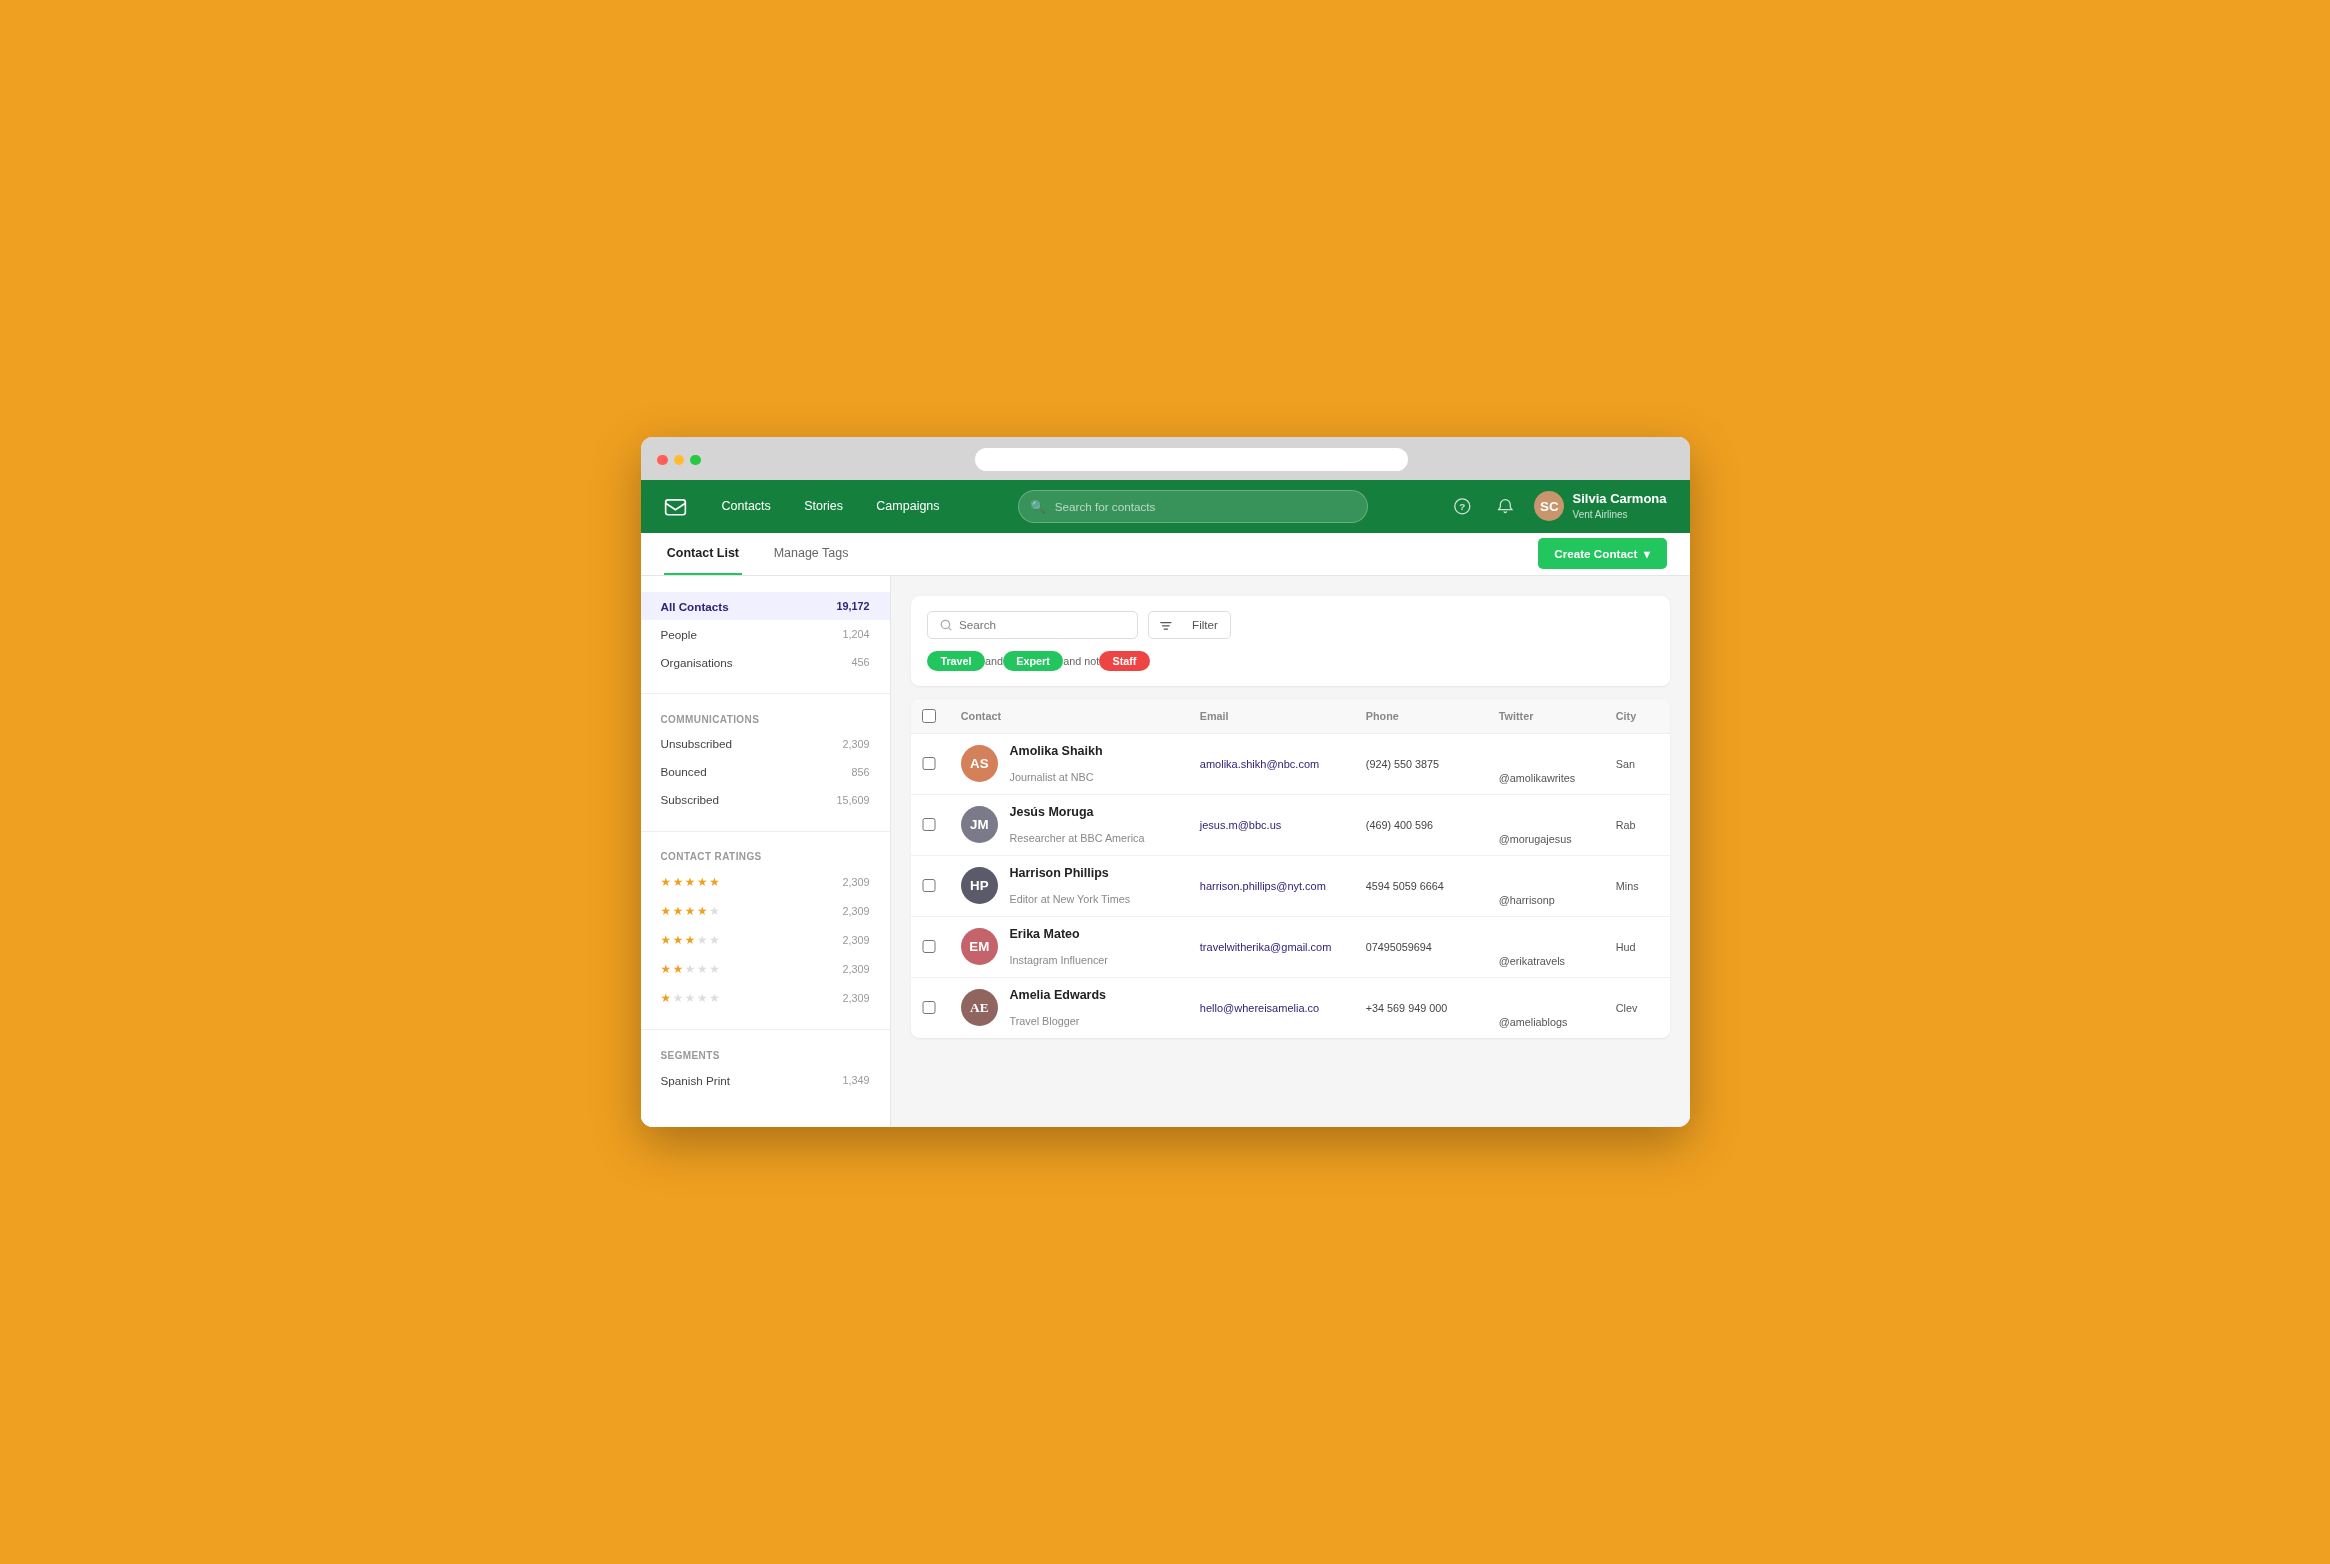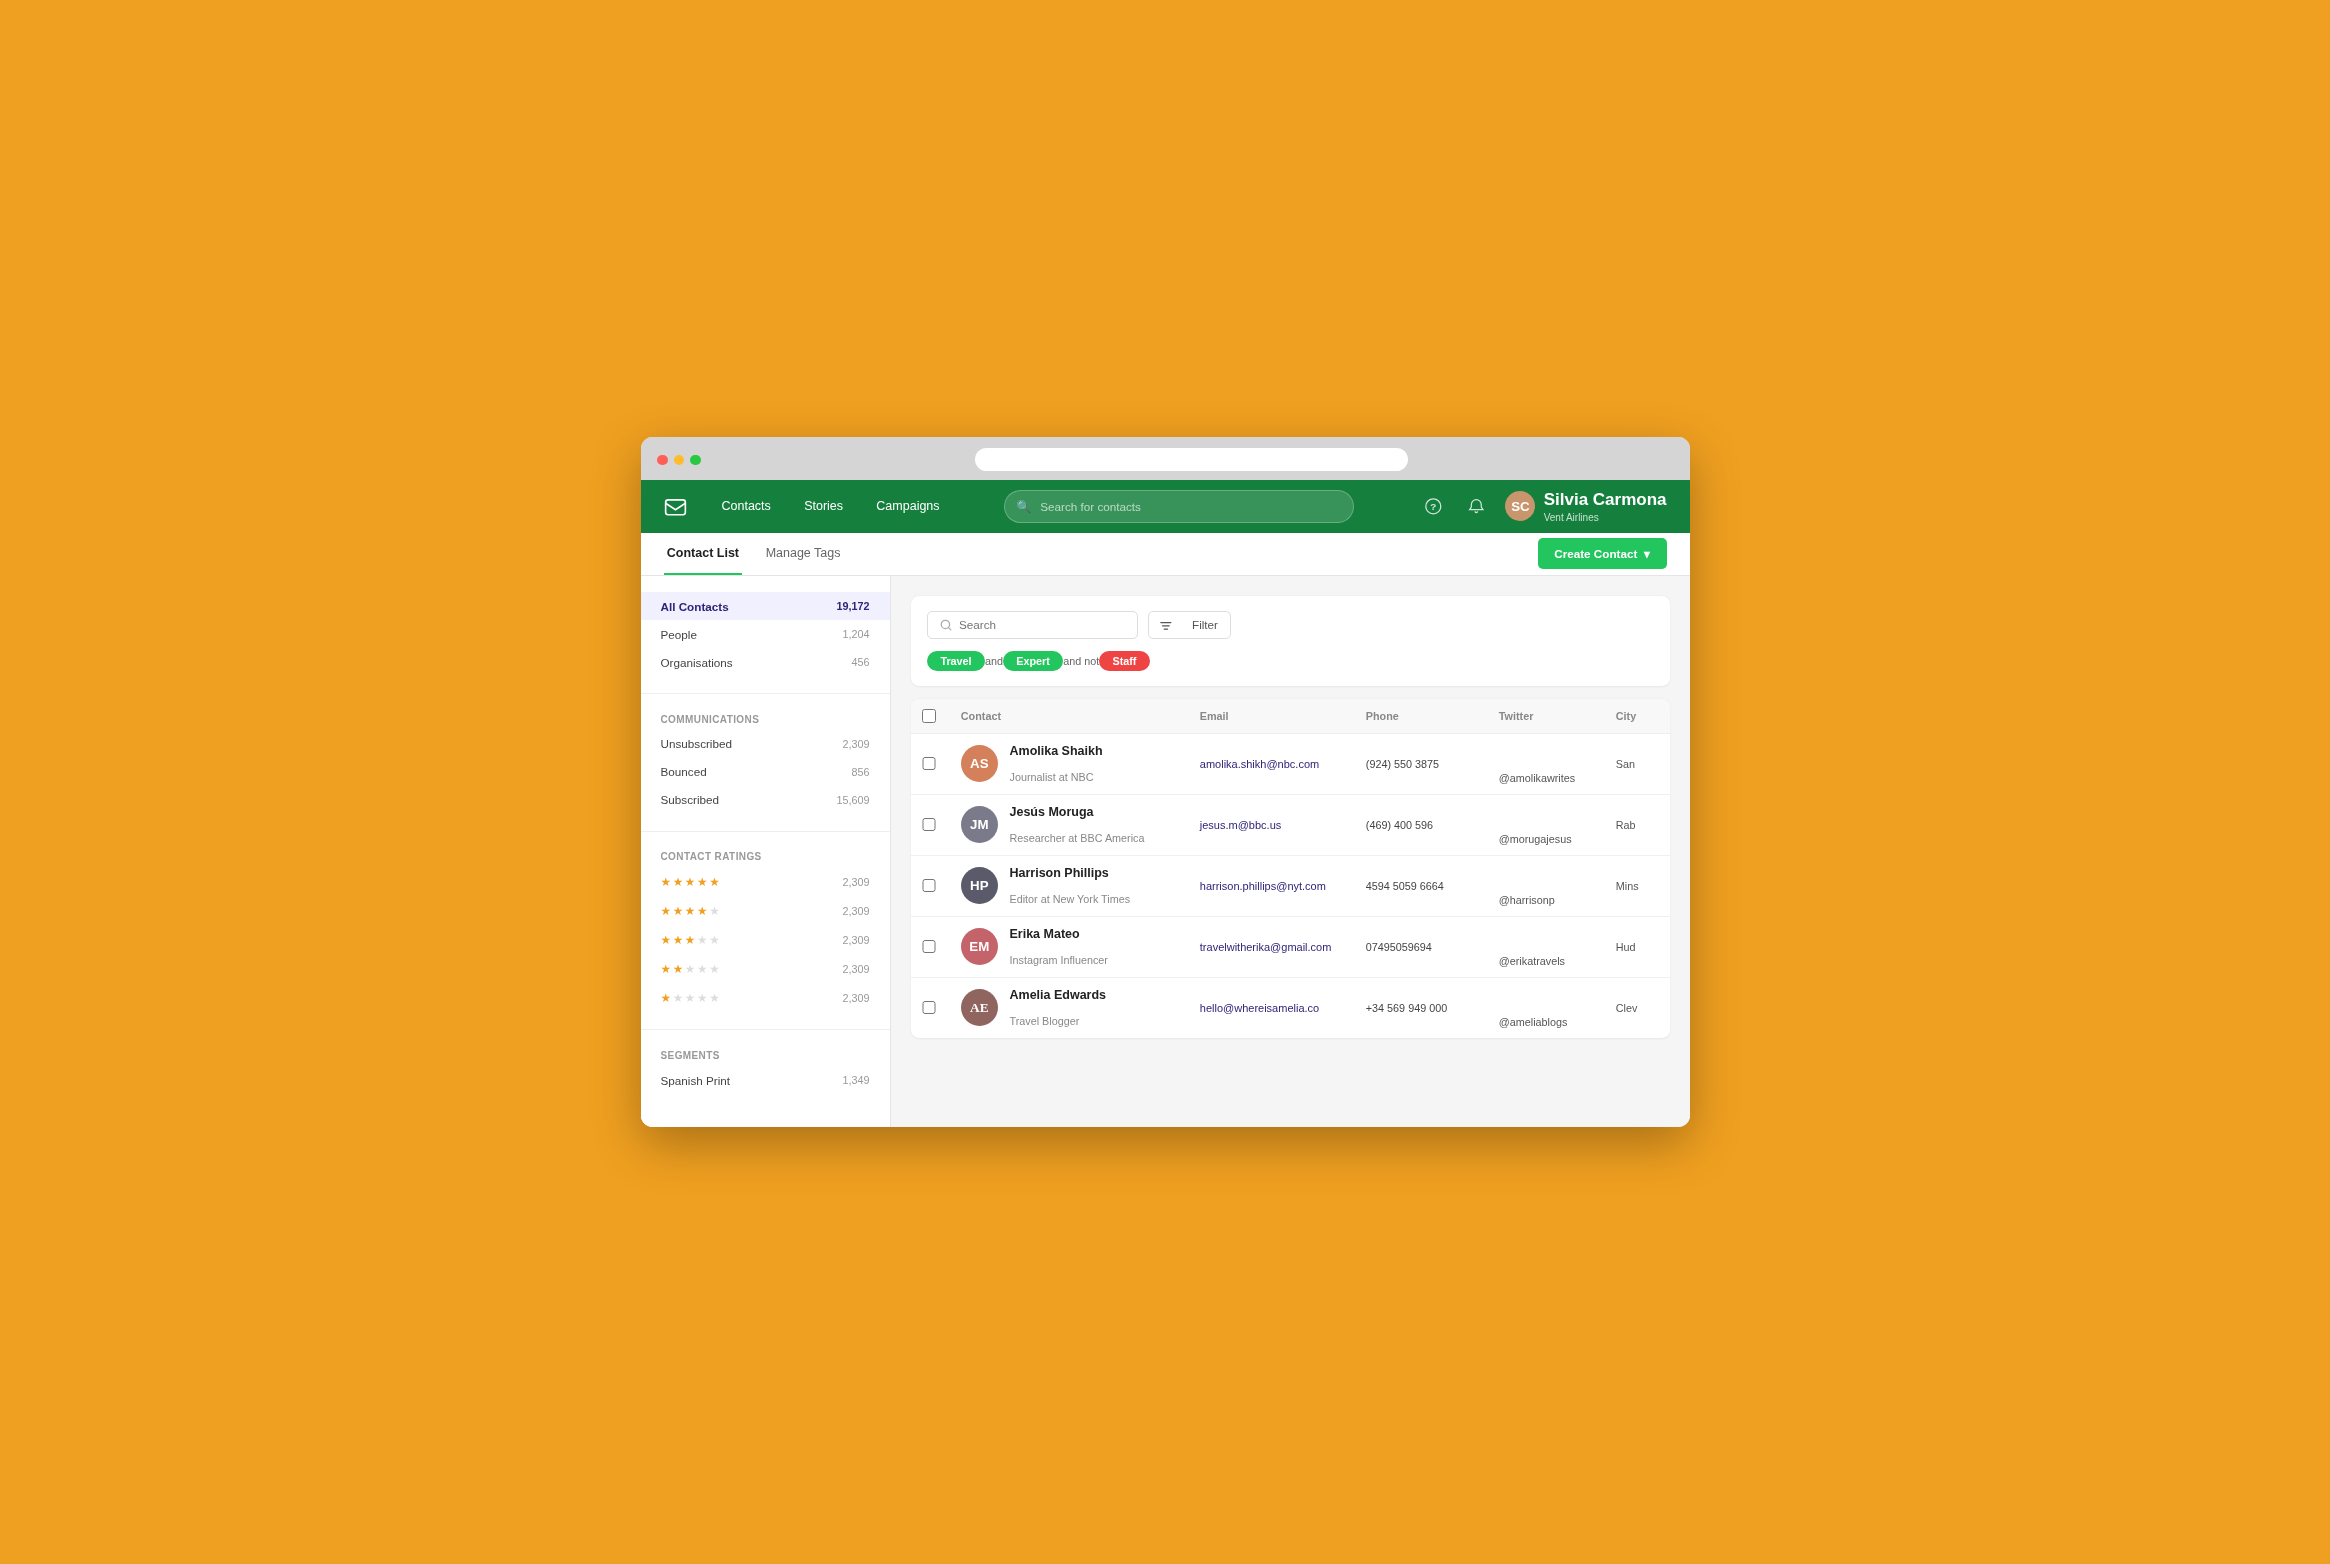--- a/index.html
+++ b/index.html
@@ -121,33 +121,33 @@
     .nav-user {
       display: flex; align-items: center; gap: 8.3px; cursor: pointer;
     }
     .nav-avatar {
       width: 30px; height: 30px; border-radius: 50%; overflow: hidden;
       background: #c8956c;
       display: flex; align-items: center; justify-content: center;
       font-size: 10.8px; color: white; font-weight: 600;
     }
     .nav-user-info { color: white; line-height: 1.3; }
-    .nav-user-name { font-size: 17px; font-weight: 600; }
+    .nav-user-name { font-size: 13px; font-weight: 600; }
     .nav-user-company { font-size: 10px; opacity: 0.75; }
     
     .sub-nav {
       background: white;
       display: flex;
       align-items: center;
       padding: 0 23px;
       border-bottom: 0.8px solid #e5e5e5;
       height: 43px;
       justify-content: space-between;
     }
-    .sub-nav-tabs { display: flex; align-items: center; gap: 0; height: 100%; }
+    .sub-nav-tabs { display: flex; align-items: center; gap: 8px; height: 100%; }
     .sub-nav-tab {
       padding: 0 3.3px;
       margin-right: 20px;
       height: 100%;
       display: flex;
       align-items: center;
       font-size: 12.5px;
       color: #666;
       cursor: pointer;
       border-bottom: 2.5px solid transparent;

